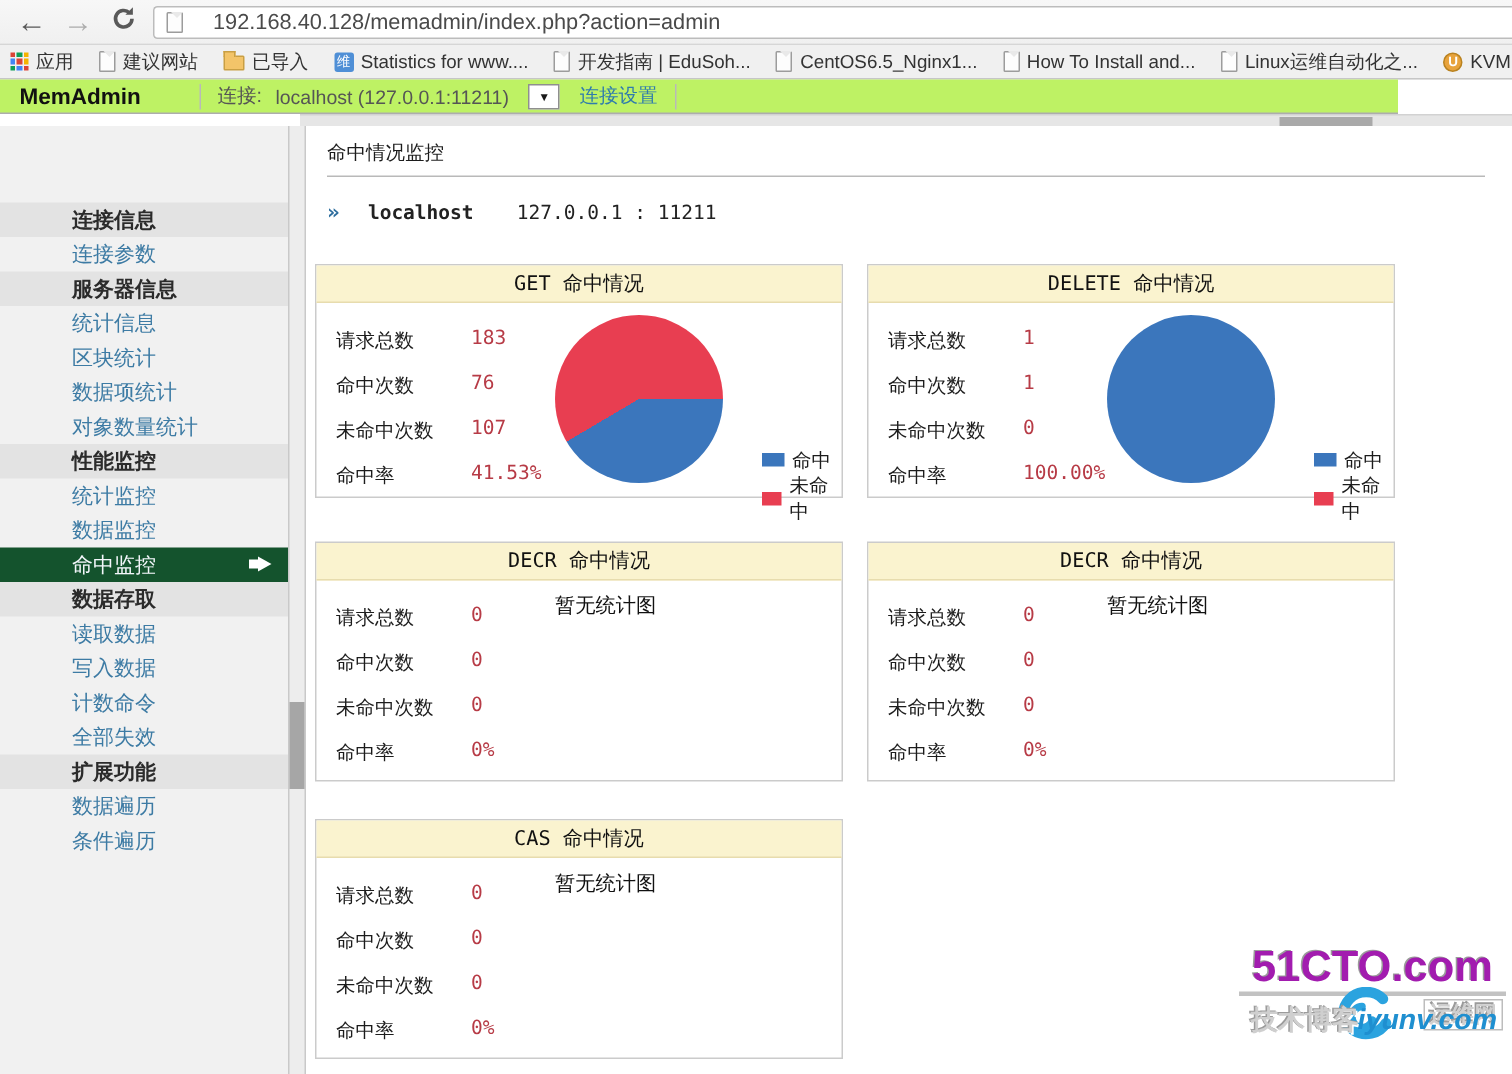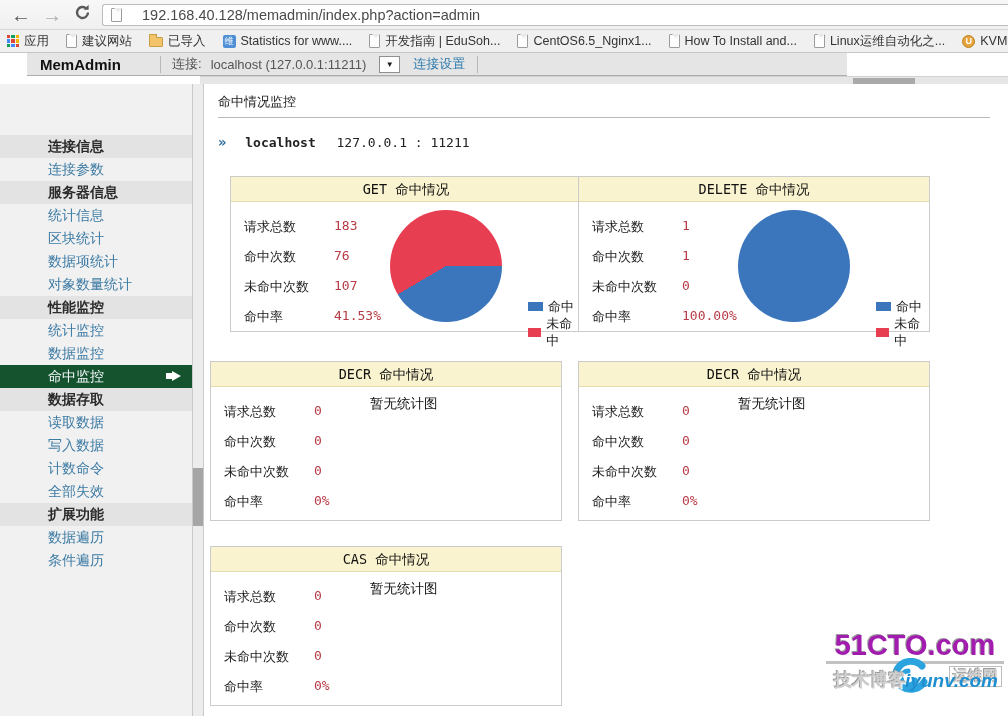--- a/index.html
+++ b/index.html
@@ -53,23 +53,23 @@
   .grid3 i:nth-child(9){background:#db4437}
   .folder-icon { position:relative; width:14px; height:10px; background:#f3c469; border:1px solid #c99f44; border-radius:1px; margin-top:2px;}
   .folder-icon::before { content:""; position:absolute; left:-1px; top:-4px; width:6px; height:3px; background:#f3c469; border:1px solid #c99f44; border-bottom:none; }
   .wiki-icon { width:13px; height:13px; border-radius:2px; background:#4f8fd6; color:#fff; font-size:9px; line-height:13px; text-align:center; }
   .wiki-icon::before { content:"维"; }
   .kvm-icon { width:13px; height:13px; border-radius:50%; background:#e8a33c; border:1px solid #b9821f; color:#fff; font-size:9px; font-weight:bold; line-height:11px; text-align:center; }
   .kvm-icon::before { content:"U"; }
 
   
   .app-header {
-    position:absolute; left:0; top:53px; width:820px; height:23px;
-    background:#e5e5e5; border-bottom:1px solid #adadad;
-    display:flex; align-items:center; font-size:13px; color:#555;margin-left:27px;
+    position:absolute; left:0; top:53px; width:932px; height:23px;
+    background:#bef264; border-bottom:1px solid #adadad;
+    display:flex; align-items:center; font-size:13px; color:#555;
   }
   .brand { width:133px; padding-left:13px; font-size:15px; font-weight:bold; color:#111; }
   .vd { width:1px; height:17px; background:#b9b9b9; margin:0 9px 0 0; }
   .conn-label { margin-left:2px; }
   .conn-value { margin-left:9px; }
   .dd-btn {
     margin-left:13px; width:21px; height:17px; background:#fff;
     border:1px solid #8f8f8f; font-size:8px; color:#1a1a1a;
     display:flex; align-items:center; justify-content:center; cursor:pointer;
   }
@@ -92,40 +92,40 @@
     border-left:9px solid #fff; border-top:5px solid transparent; border-bottom:5px solid transparent; }
   .arrow-icon::before { content:""; position:absolute; left:-15px; top:-3px; width:6px; height:6px; background:#fff; }
 
   
   .main { position:absolute; left:204px; top:84px; width:780px; height:632px; background:#fff; }
   .page-title { position:absolute; left:14px; top:9px; font-size:13px; color:#1c1c1c; }
   .title-hr { position:absolute; left:14px; top:33px; width:772px; height:1px; background:#b9b9b9; }
   .server-line { position:absolute; left:14px; top:50px; font-family:"DejaVu Sans Mono", monospace; font-size:13px; color:#222; }
   .server-line .marker { color:#2e6e9e; font-weight:bold; font-size:14px; margin-right:11px; }
   .server-line .host { font-weight:bold; }
-  .server-line .addr { margin-left:13px; }
+  .server-line .addr { margin-left:21px; }
 
   .panel { position:absolute; width:352px; background:#fff; border:1px solid #cbcbcb; }
   .panel-h { height:25px; line-height:25px; background:#faf3cf; border-bottom:1px solid #e7dcae;
     text-align:center; font-family:"DejaVu Sans Mono", monospace; font-size:13.5px; color:#111; }
   .panel-b { position:relative; width:100%; height:calc(100% - 26px); }
   .stat-row { position:absolute; left:13px; right:10px; height:18px; font-size:13px; color:#1c1c1c; }
   .stat-row .lbl { display:inline-block; }
   .stat-row .val { position:absolute; left:90px; top:0; font-family:"DejaVu Sans Mono", monospace; color:#b73b46; }
   .r0{top:16px}.r1{top:46px}.r2{top:76px}.r3{top:106px}
 
   .pie { position:absolute; left:159px; top:8px; width:112px; height:112px; border-radius:50%; }
   .legend { position:absolute; left:297px; top:96px; font-size:13px; color:#1c1c1c; line-height:17px; }
   .legend .li { display:flex; align-items:center; gap:5px; }
   .sw { display:inline-block; width:15px; height:9px; }
   .sw.hit { background:#3b76bc; }
   .sw.miss { background:#e83e51; }
   .no-chart { position:absolute; left:159px; top:8px; font-size:13.5px; color:#111; }
 
-  #p0{left:6px;  top:92px;  height:156px;margin-left:20px;}
+  #p0{left:6px;  top:92px;  height:156px;}
   #p1{left:374px;top:92px;  height:156px;}
   #p2{left:6px;  top:277px; height:160px;}
   #p3{left:374px;top:277px; height:160px;}
   #p4{left:6px;  top:462px; height:160px;}
 
   
   .watermark { position:absolute; right:4px; bottom:2px; width:178px; height:84px; pointer-events:none; }
   .wm-brand {
     font-size:29px; font-weight:bold; letter-spacing:0; color:#a21caf; line-height:31px; text-align:center;
     text-shadow:-1px -1px 0 #9b9b9b, 1px 1px 0 #ffffff;

